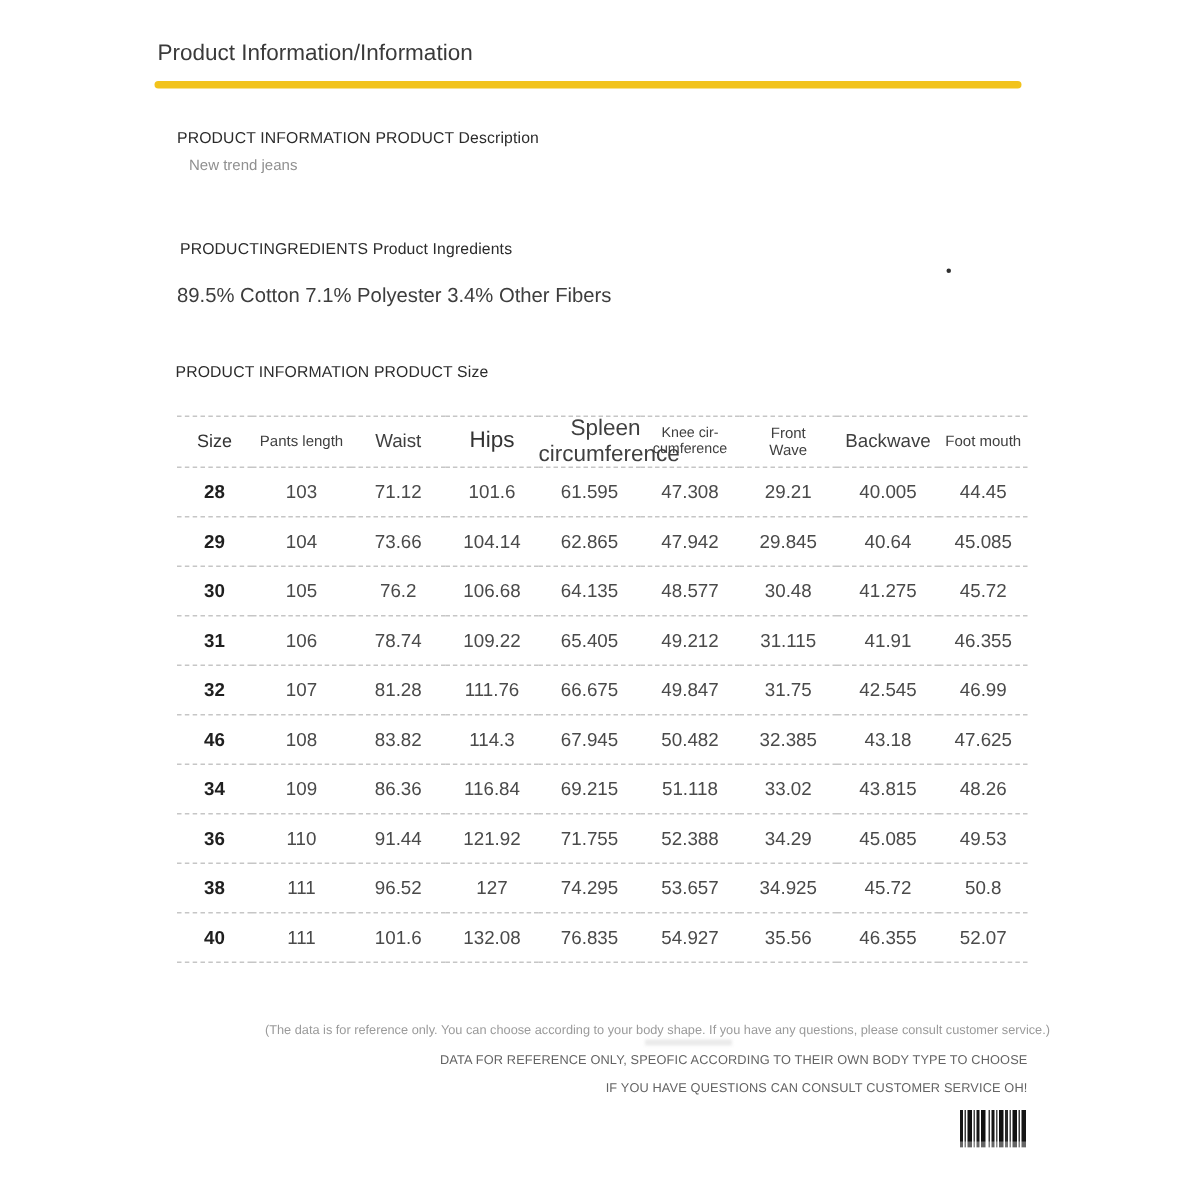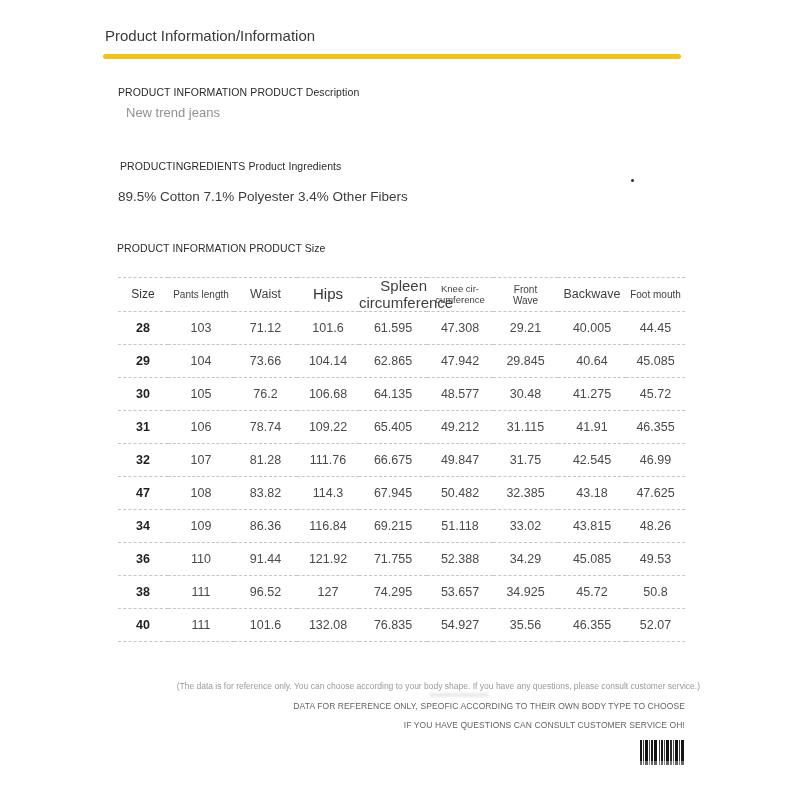--- a/index.html
+++ b/index.html
@@ -34,21 +34,21 @@
     color: #2b2b2b;
     letter-spacing: 0.1px;
   }
   .label-description { left: 118px; top: 86px; }
   .label-ingredients { left: 120px; top: 160px; }
   .label-size       { left: 117px; top: 242px; }
   .desc-value {
     position: absolute;
     left: 126px;
     top: 105px;
-    font-size: 13px;
+    font-size: 10px;
     color: #909090;
   }
   .ingredients-value {
     position: absolute;
     left: 118px;
     top: 189px;
     font-size: 13.5px;
     color: #3d3d3d;
   }
   .speck {
@@ -218,21 +218,21 @@
           <td class="col-1">107</td>
           <td class="col-2">81.28</td>
           <td class="col-3">111.76</td>
           <td class="col-4">66.675</td>
           <td class="col-5">49.847</td>
           <td class="col-6">31.75</td>
           <td class="col-7">42.545</td>
           <td class="col-8">46.99</td>
         </tr>
         <tr>
-          <td class="col-0">47</td>
+          <td class="col-0">46</td>
           <td class="col-1">108</td>
           <td class="col-2">83.82</td>
           <td class="col-3">114.3</td>
           <td class="col-4">67.945</td>
           <td class="col-5">50.482</td>
           <td class="col-6">32.385</td>
           <td class="col-7">43.18</td>
           <td class="col-8">47.625</td>
         </tr>
         <tr>

